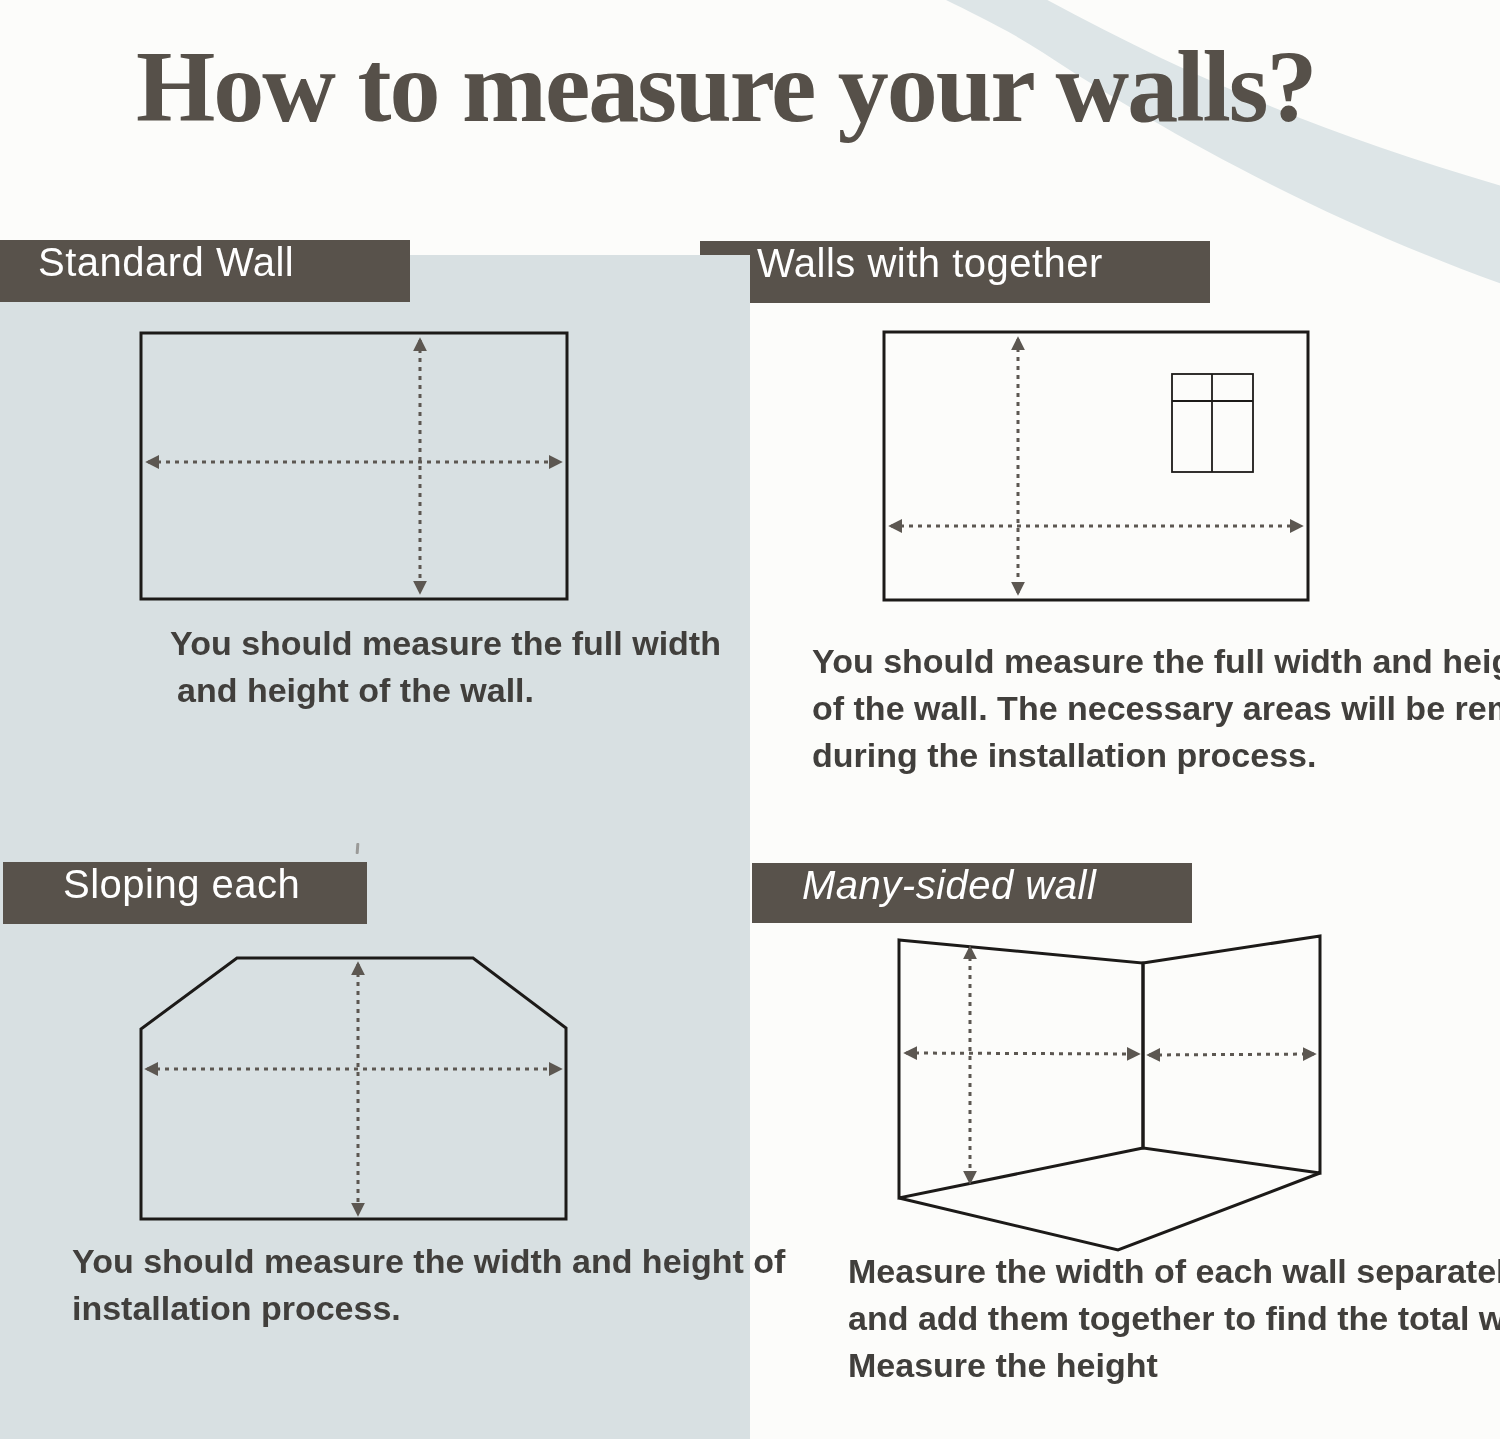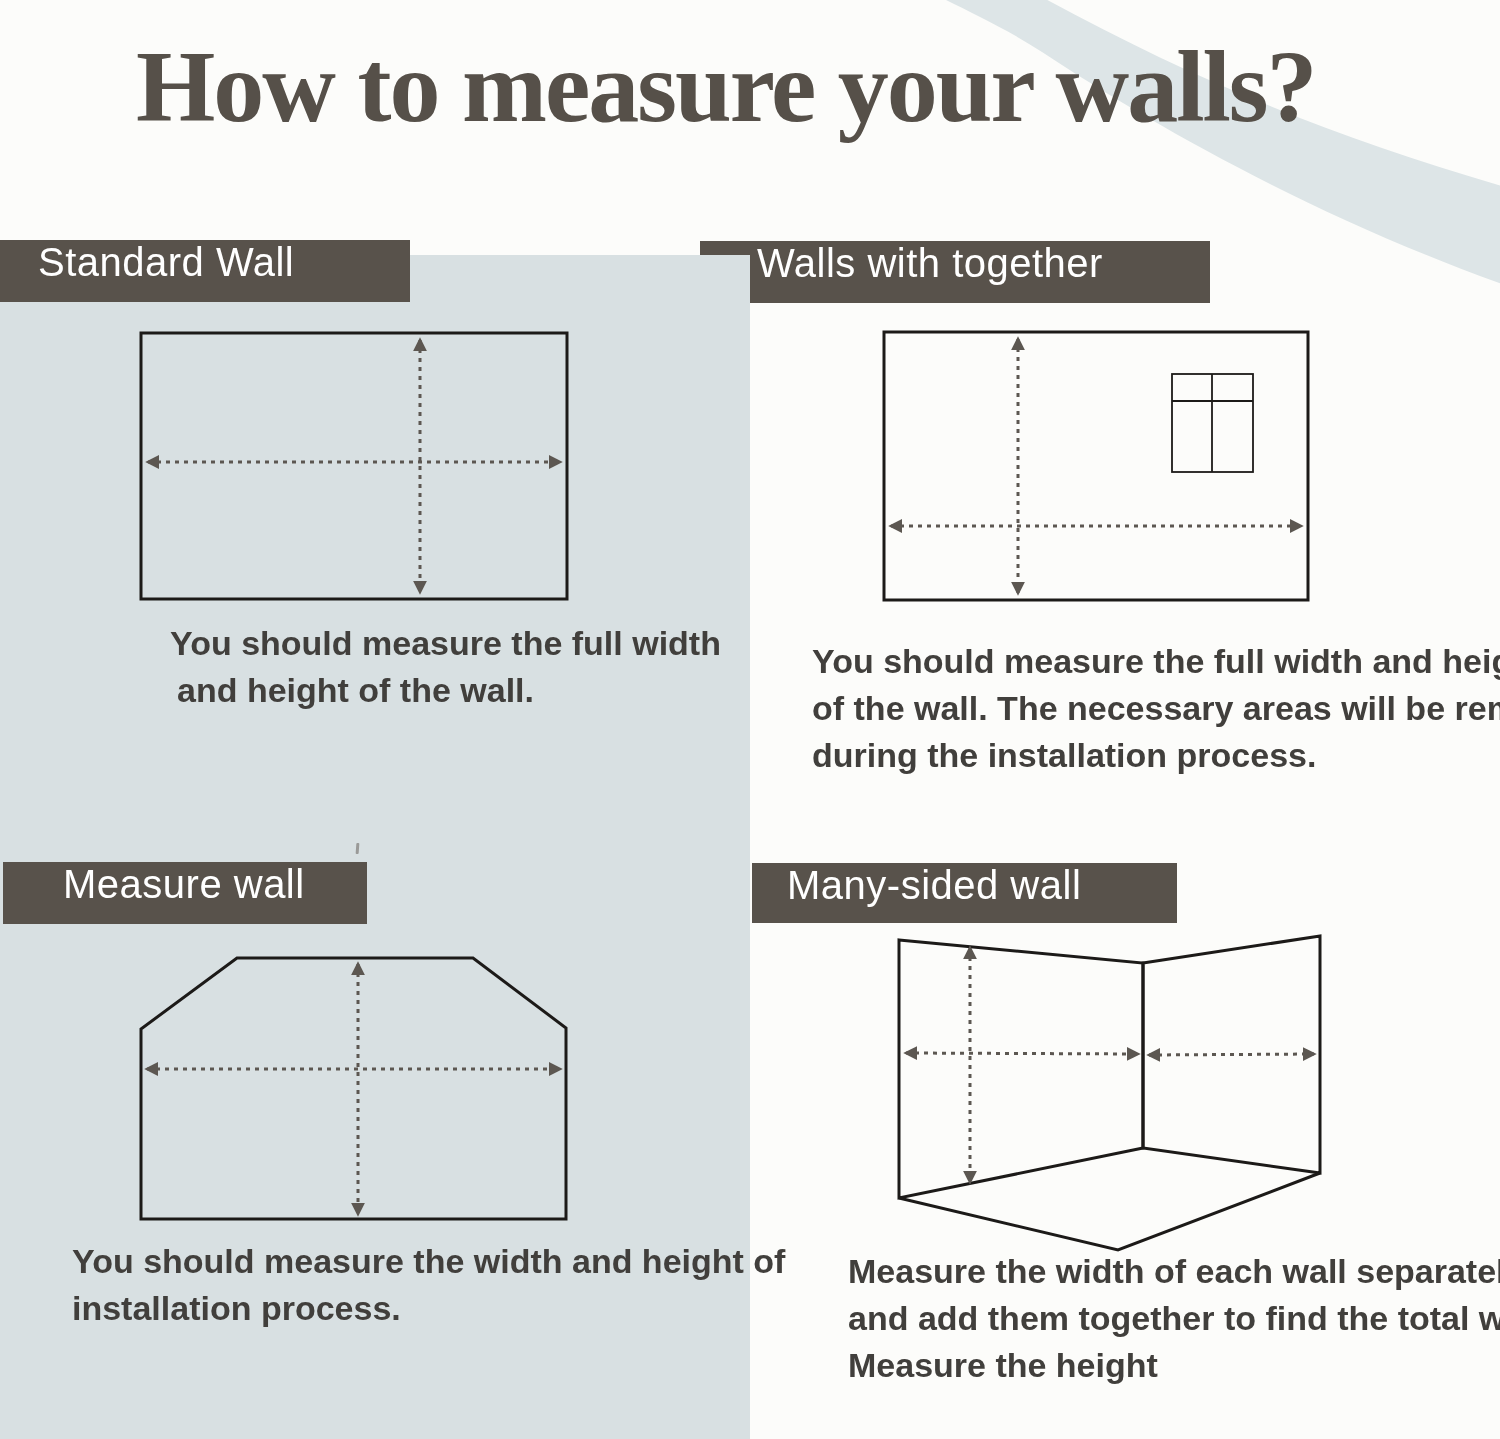--- a/index.html
+++ b/index.html
@@ -20,21 +20,21 @@
     background:var(--panel_color,#d8e0e2);z-index:2;
   }
   .banner{
     position:absolute;height:62px;background:var(--banner_color,#58524b);
     color:var(--banner_text,#ffffff);font-size:40px;font-weight:400;
     display:flex;white-space:nowrap;letter-spacing:0.5px;
   }
   #banner-standard{left:0;top:240px;width:372px;padding-left:38px;z-index:3;}
   #banner-obstacles{left:700px;top:241px;width:453px;padding-left:57px;z-index:1;}
   #banner-sloping{left:3px;top:862px;width:304px;padding-left:60px;z-index:3;}
-  #banner-many{left:752px;top:863px;width:390px;padding-left:35px;z-index:3;height:60px;}
+  #banner-many{left:752px;top:863px;width:390px;padding-left:50px;z-index:3;height:60px;font-style:italic;}
   .diagram{position:absolute;z-index:4;}
   .desc{
     position:absolute;z-index:4;color:var(--body_text,#413f3c);
     font-size:34px;line-height:47px;font-weight:600;white-space:nowrap;
   }
   .desc span{display:block;}
   #desc-standard{left:126px;top:620px;margin-left:44px;}
   #desc-obstacles{left:812px;top:638px;}
   #desc-sloping{left:72px;top:1238px;}
   #desc-many{left:848px;top:1248px;}
@@ -62,21 +62,21 @@
 
 <div id="stray-mark"></div>
 
 <div class="banner" id="banner-standard">
   <span>Standard Wall</span>
 </div>
 <div class="banner" id="banner-obstacles">
   <span>Walls with together</span>
 </div>
 <div class="banner" id="banner-sloping">
-  <span>Measure wall</span>
+  <span>Sloping each</span>
 </div>
 <div class="banner" id="banner-many">
   <span>Many-sided wall</span>
 </div>
 
 <svg class="diagram" style="left:139px;top:331px;" width="430" height="270" viewBox="0 0 430 270">
   <defs>
     <marker id="ah1" viewBox="0 0 10 10" refX="8" refY="5" markerWidth="4.6" markerHeight="4.6" orient="auto-start-reverse">
       <path d="M0 0 L10 5 L0 10 z" fill="#5c5751"></path>
     </marker>

